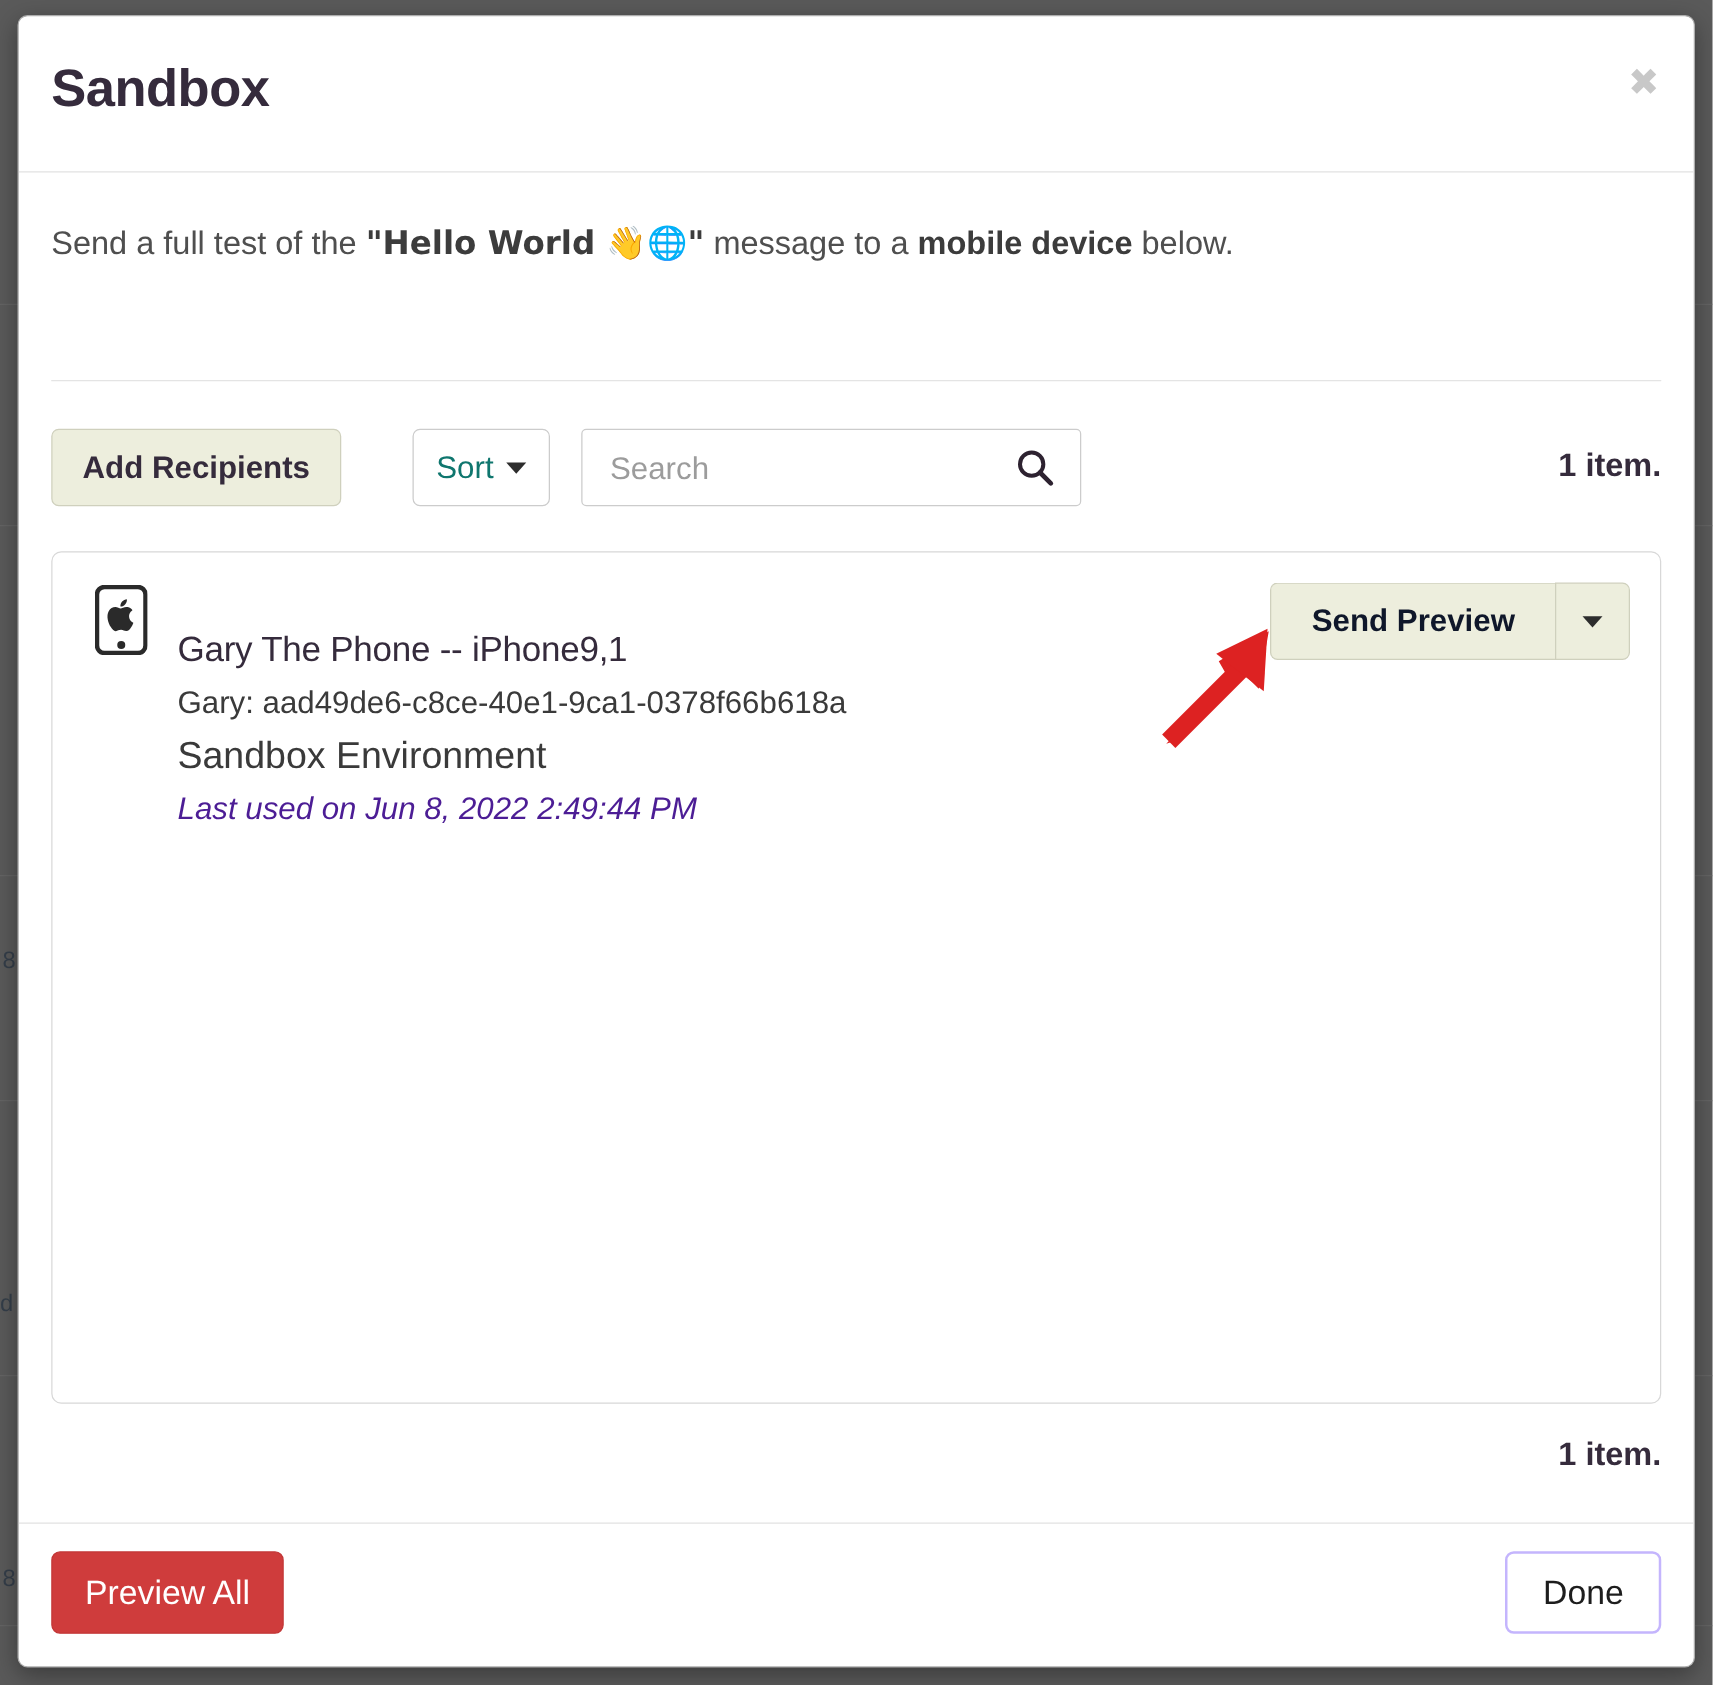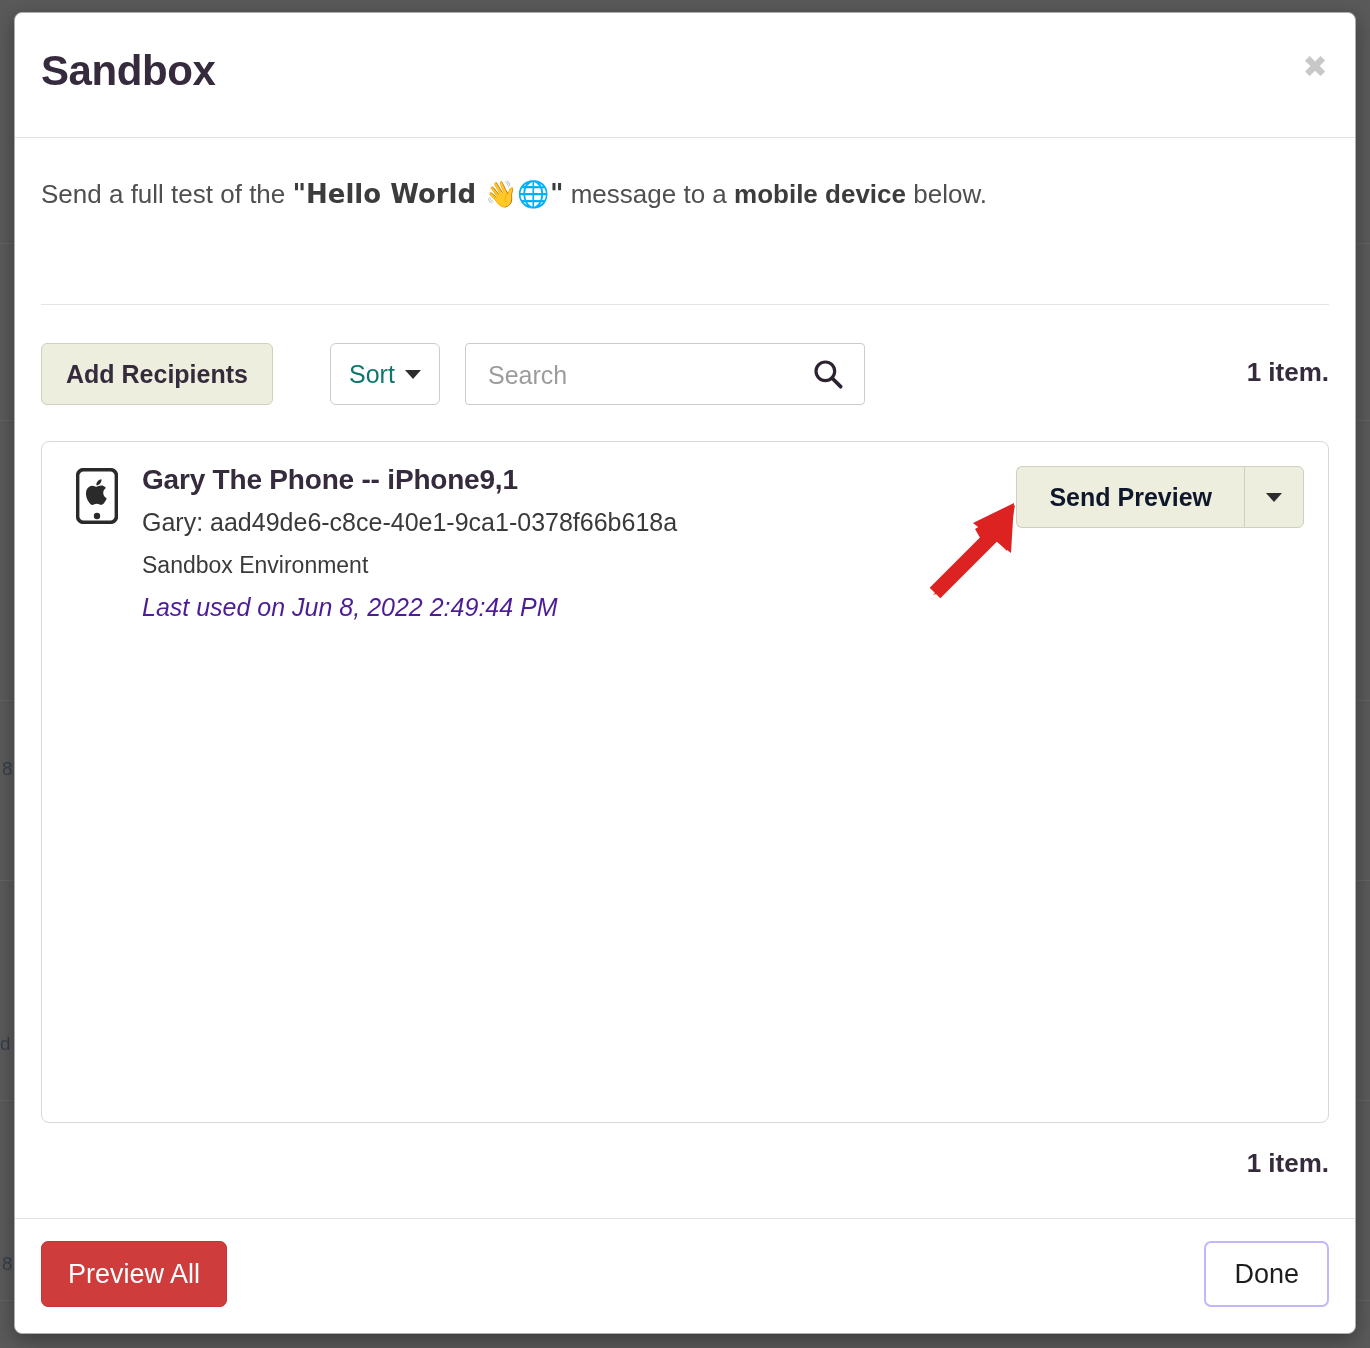--- a/index.html
+++ b/index.html
@@ -222,32 +222,33 @@
   .device-icon {
     position: absolute;
     left: 34px;
     top: 26px;
     width: 42px;
     height: 56px;
   }
   .device-info { position: absolute; left: 100px; top: 18px; }
   .device-name {
     font-size: 28px;
-    font-weight: bold;
+    font-weight: normal;
     color: #352b3c;
     line-height: 40px;
     letter-spacing: -0.2px;
+    margin-top: 40px;
   }
   .device-user {
     font-size: 25px;
     color: #3a3a3a;
     line-height: 44px;
   }
   .device-env {
-    font-size: 23px;
+    font-size: 30px;
     color: #3a3a3a;
     line-height: 42px;
   }
   .device-last {
     font-size: 25px;
     font-style: italic;
     color: #4c1d95;
     line-height: 42px;
   }
   .send-group {

